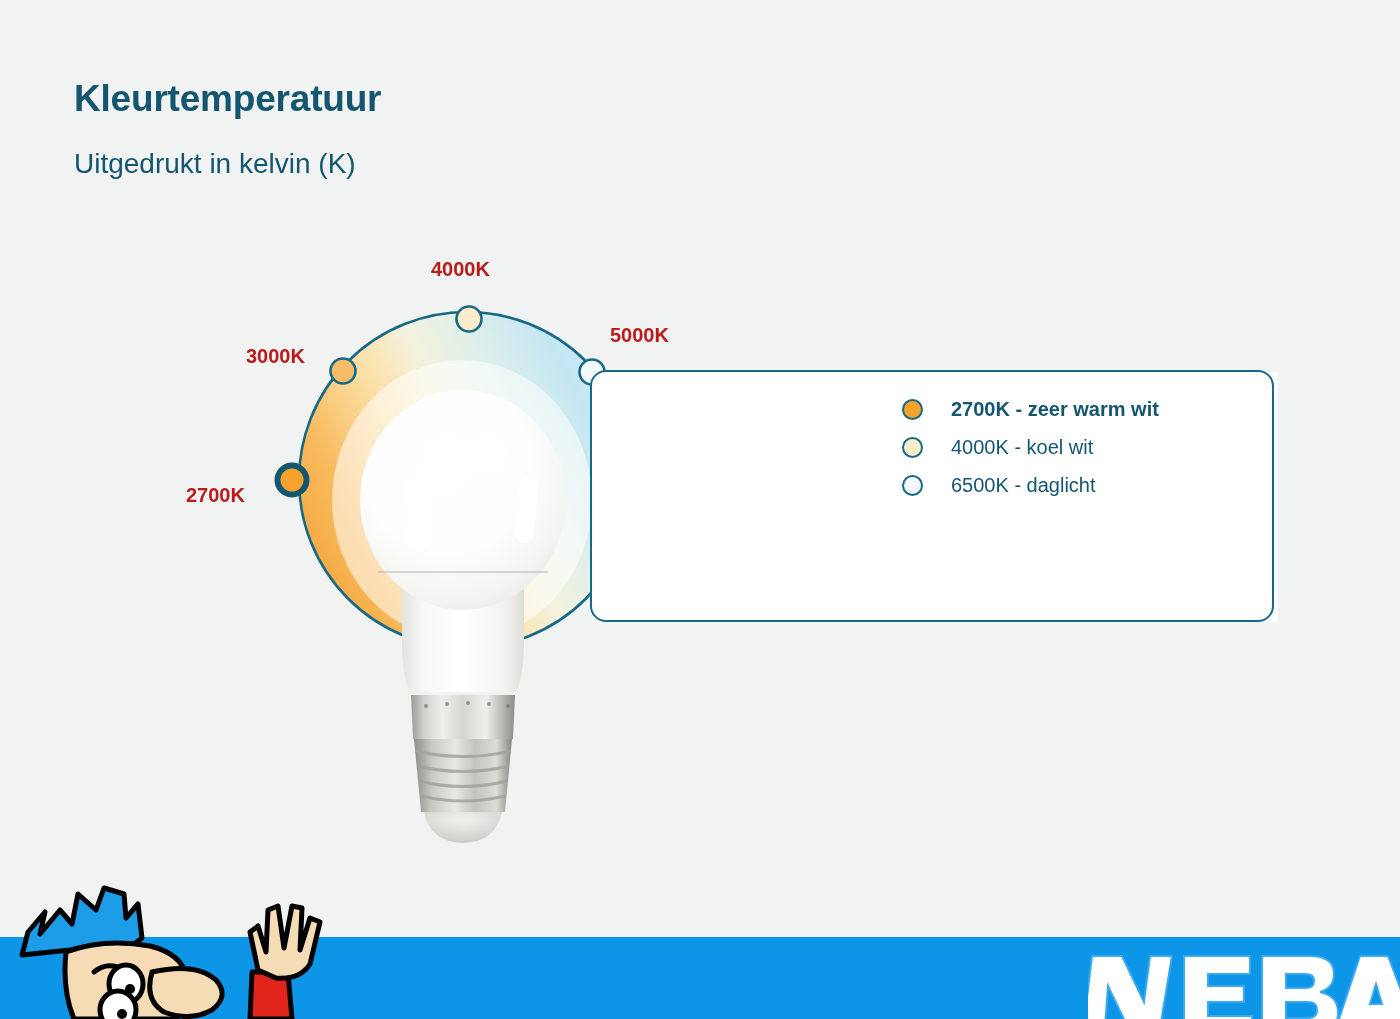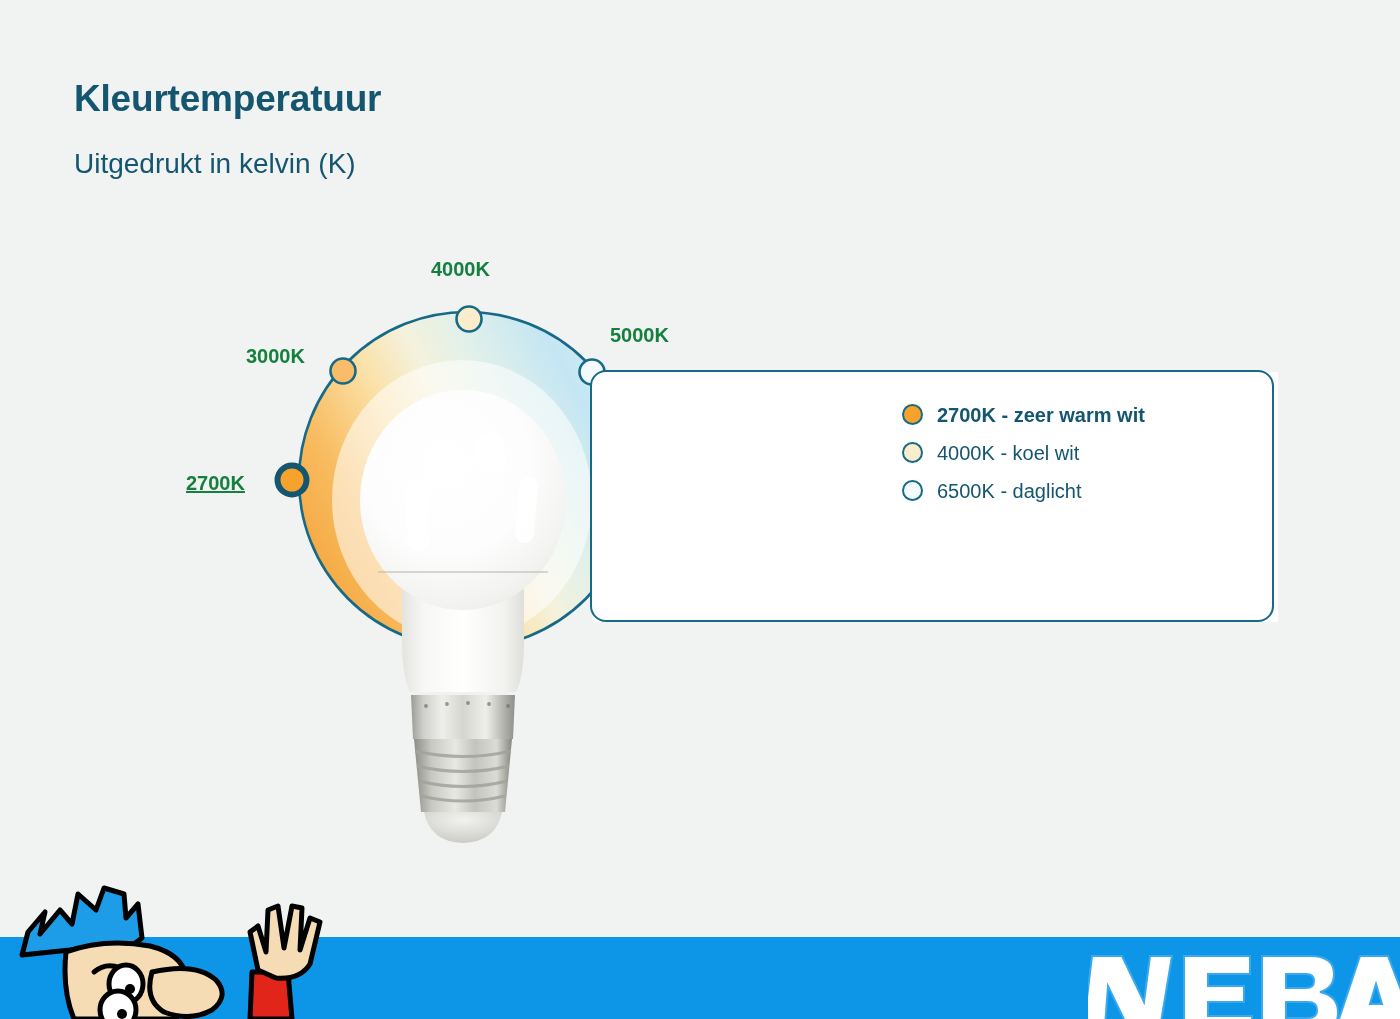--- a/index.html
+++ b/index.html
@@ -23,44 +23,44 @@
     font-size:28px;font-weight:normal;color:#14556f;
     line-height:1;
     margin-top:10px;
   }
 
   
   #diagram{position:absolute;left:0;top:0;width:1400px;height:900px;}
 
   .kelvin-label{
     position:absolute;
-    font-size:20px;font-weight:bold;color:#15803d;
+    font-size:20px;font-weight:bold;color:#b91c1c;
     white-space:nowrap;
   }
-  #lbl-2700{left:186px;top:472px;text-decoration:underline;}
+  #lbl-2700{left:186px;top:484px;}
   #lbl-3000{left:246px;top:345px;}
   #lbl-4000{left:431px;top:258px;}
   #lbl-5000{left:610px;top:324px;}
   #lbl-6500{left:670px;top:466px;}
 
   
   #info-card{
     position:absolute;left:590px;top:370px;
     width:684px;height:252px;
     background:#ffffff;
     border:2.5px solid #176a87;
     border-radius:16px;
     box-sizing:border-box;
   }
   #legend-list{
     position:absolute;left:310px;top:27px;
     display:flex;flex-direction:column;gap:7px;
   }
   .legend-item{
-    display:flex;align-items:center;gap:14px;
+    display:flex;align-items:flex-start;gap:28px;
     height:31px;
   }
   .legend-dot{
     width:21px;height:21px;border-radius:50%;
     border:2px solid #176a87;
     box-sizing:border-box;flex:0 0 auto;
   }
   .legend-text{
     font-size:20px;color:#14556f;line-height:1;
     white-space:nowrap;

